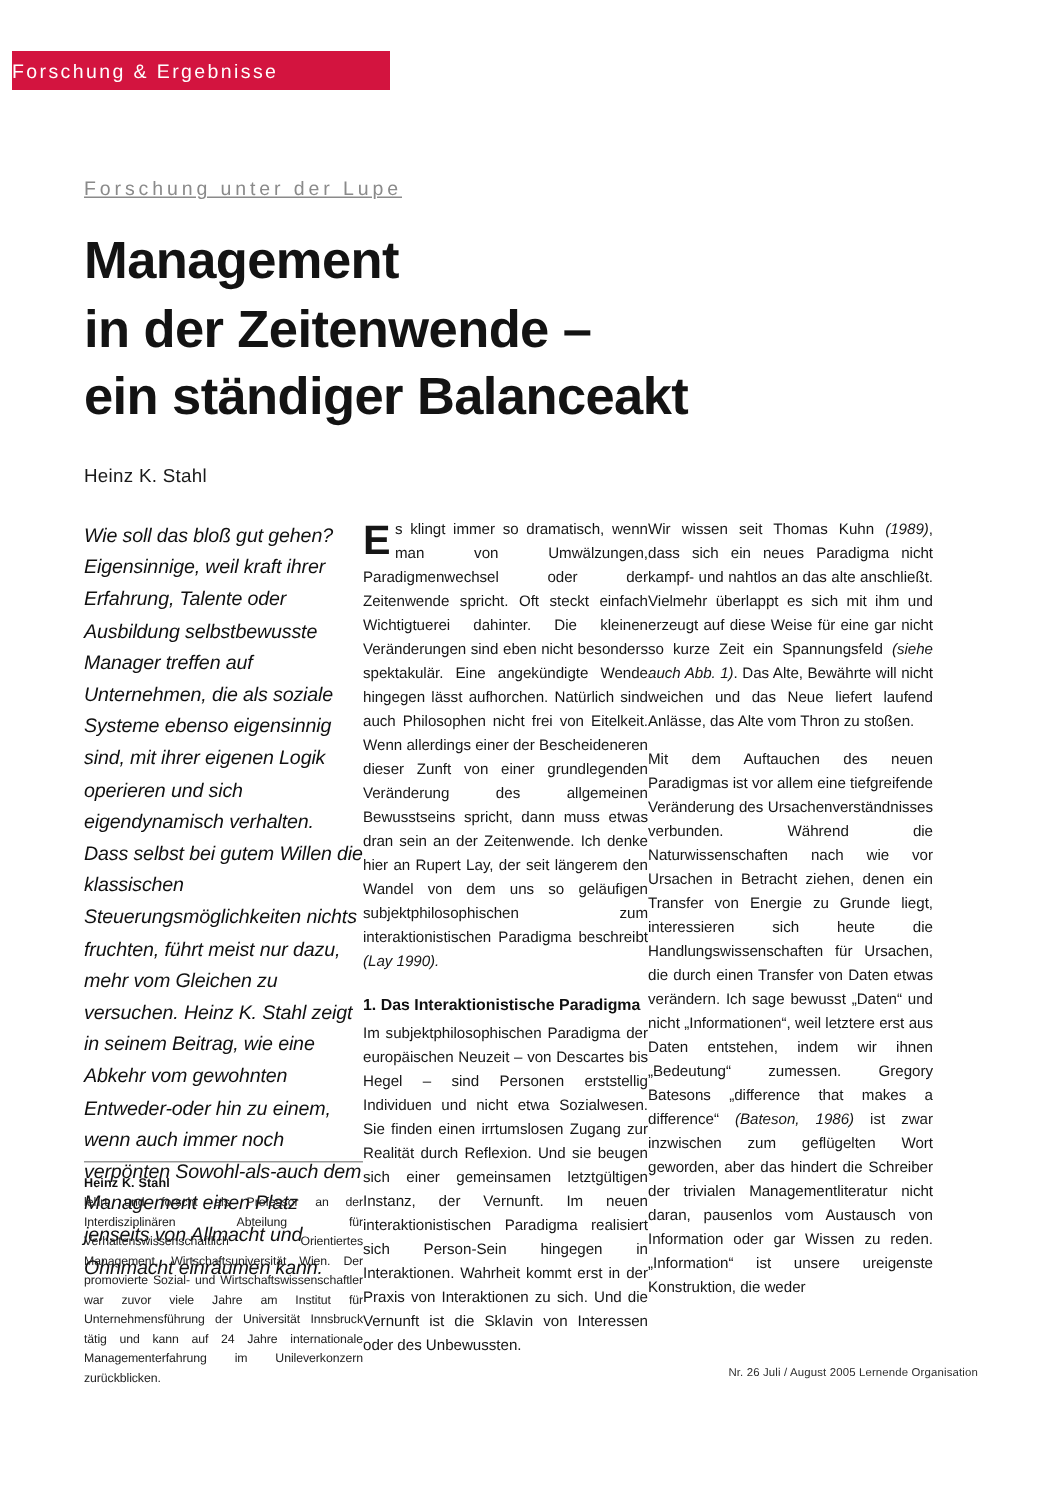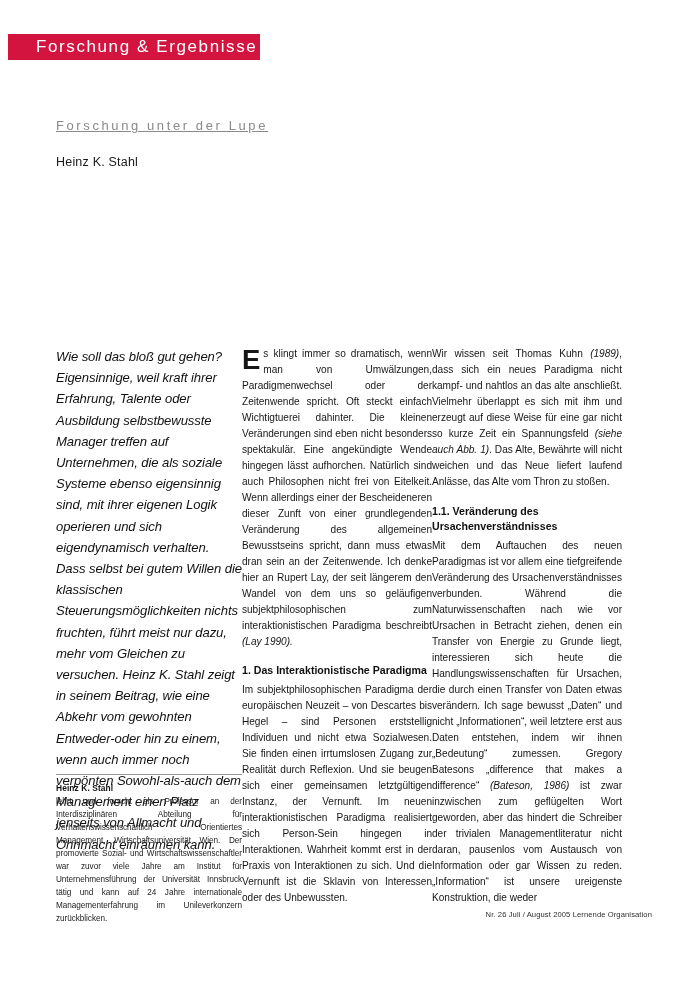--- a/index.html
+++ b/index.html
@@ -30,23 +30,22 @@
     left: 8px;
     top: 34px;
     width: 252px;
     height: 26px;
     background: #d3143f;
     display: flex;
     align-items: center;
   }
   .kicker-banner-text {
     color: #ffffff;
-    font-size: 17px;
+    font-size: 13px;
     letter-spacing: 1.6px;
-    padding-left: 28px;
     font-weight: 400;
     white-space: nowrap;
   }
 
   
   .title-block {
     position: absolute;
     left: 56px;
     top: 118px;
     width: 560px;
@@ -187,20 +186,25 @@
 <body>
 
 <div class="page">
 
   <div class="kicker-banner">
     <span class="kicker-banner-text">Forschung &amp; Ergebnisse</span>
   </div>
 
   <div class="title-block">
     <div class="eyebrow">Forschung unter der Lupe</div>
+    <h1 class="headline">
+      <span>Management</span><br>
+      <span>in der Zeitenwende –</span><br>
+      <span>ein ständiger Balanceakt</span>
+    </h1>
     <div class="byline">Heinz K. Stahl</div>
   </div>
 
   <div class="columns">
 
     <div class="col col-lead">
       <p class="lead-text">Wie soll das bloß gut gehen? Eigensinnige, weil kraft ihrer Erfahrung, Talente oder Ausbildung selbstbewusste Manager treffen auf Unternehmen, die als soziale Systeme ebenso eigensinnig sind, mit ihrer eigenen Logik operieren und sich eigendynamisch verhalten. Dass selbst bei gutem Willen die klassischen Steuerungsmöglichkeiten nichts fruchten, führt meist nur dazu, mehr vom Gleichen zu versuchen. Heinz K. Stahl zeigt in seinem Beitrag, wie eine Abkehr vom gewohnten  Entweder-oder  hin zu einem, wenn auch immer noch verpönten  Sowohl-als-auch  dem Management einen Platz jenseits von Allmacht und Ohnmacht einräumen kann.</p>
 
       <div class="bio">
         <div class="bio-rule"></div>
@@ -213,21 +217,20 @@
       <p class="body-text first drop-para"><span>Es klingt immer so dramatisch, wenn man von Umwälzungen, Paradigmenwechsel oder der Zeitenwende spricht. Oft steckt einfach Wichtigtuerei dahinter. Die kleinen Veränderungen sind eben nicht besonders spektakulär. Eine angekündigte Wende hingegen lässt aufhorchen. Natürlich sind auch Philosophen nicht frei von Eitelkeit. Wenn allerdings einer der Bescheideneren dieser Zunft von einer grundlegenden Veränderung des allgemeinen Bewusstseins spricht, dann muss etwas dran sein an der Zeitenwende. Ich denke hier an Rupert Lay, der seit längerem den Wandel von dem uns so geläufigen subjektphilosophischen zum interaktionistischen Paradigma beschreibt </span><em>(Lay 1990).</em></p>
 
       <h2 class="section-head">1. Das  Interaktionistische Paradigma</h2>
 
       <p class="body-text">Im subjektphilosophischen Paradigma der europäischen Neuzeit – von Descartes bis Hegel – sind Personen erststellig Individuen und nicht etwa Sozialwesen. Sie finden einen irrtumslosen Zugang zur Realität durch Reflexion. Und sie beugen sich einer gemeinsamen letztgültigen Instanz, der Vernunft. Im neuen interaktionistischen Paradigma realisiert sich Person-Sein hingegen in Interaktionen. Wahrheit kommt erst in der Praxis von Interaktionen zu sich. Und die Vernunft ist die Sklavin von Interessen oder des Unbewussten.</p>
     </div>
 
     <div class="col col-right">
       <p class="body-text first"><span>Wir wissen seit Thomas Kuhn </span><em>(1989)</em><span>, dass sich ein neues Paradigma nicht kampf- und nahtlos an das alte anschließt. Vielmehr überlappt es sich mit ihm und erzeugt auf diese Weise für eine gar nicht so kurze Zeit ein Spannungsfeld </span><em>(siehe auch Abb. 1)</em><span>. Das Alte, Bewährte will nicht weichen und das Neue liefert laufend Anlässe, das Alte vom Thron zu stoßen.</span></p>
 
-      <h2 class="section-head">1.1. Veränderung des Ursachenverständnisses</h2>
 
       <p class="body-text"><span>Mit dem Auftauchen des neuen Paradigmas ist vor allem eine tiefgreifende Veränderung des Ursachenverständnisses verbunden. Während die Naturwissenschaften nach wie vor Ursachen in Betracht ziehen, denen ein Transfer von Energie zu Grunde liegt, interessieren sich heute die Handlungswissenschaften für Ursachen, die durch einen Transfer von Daten etwas verändern. Ich sage bewusst „Daten“ und nicht „Informationen“, weil letztere erst aus Daten entstehen, indem wir ihnen „Bedeutung“ zumessen. Gregory Batesons „difference that makes a difference“ </span><em>(Bateson, 1986)</em><span> ist zwar inzwischen zum geflügelten Wort geworden, aber das hindert die Schreiber der trivialen Managementliteratur nicht daran, pausenlos vom Austausch von Information oder gar Wissen zu reden. „Information“ ist unsere ureigenste Konstruktion, die weder</span></p>
     </div>
   </div>
 
   <div class="footer-page-num">22</div>
   <div class="footer-issue">Nr. 26 Juli / August 2005 Lernende Organisation</div>
 
 </div>
 

